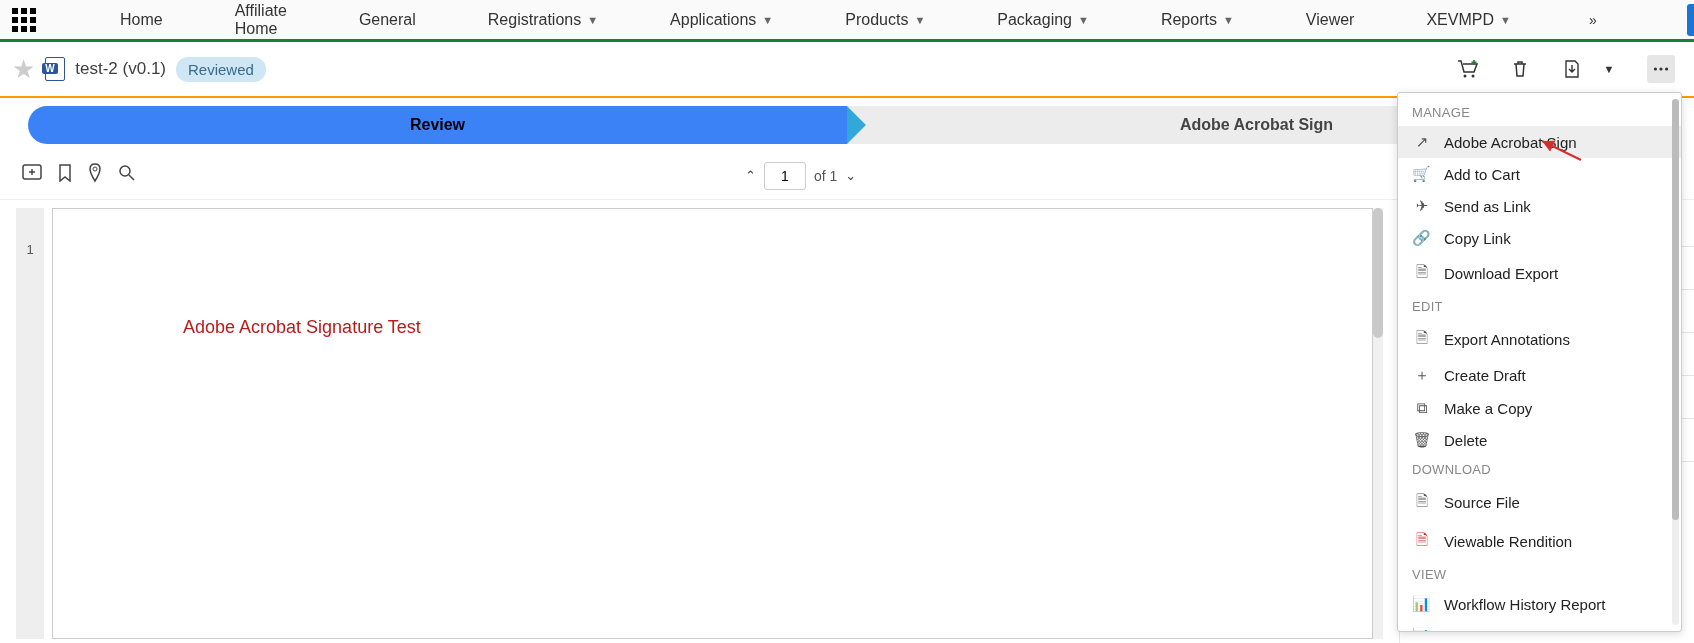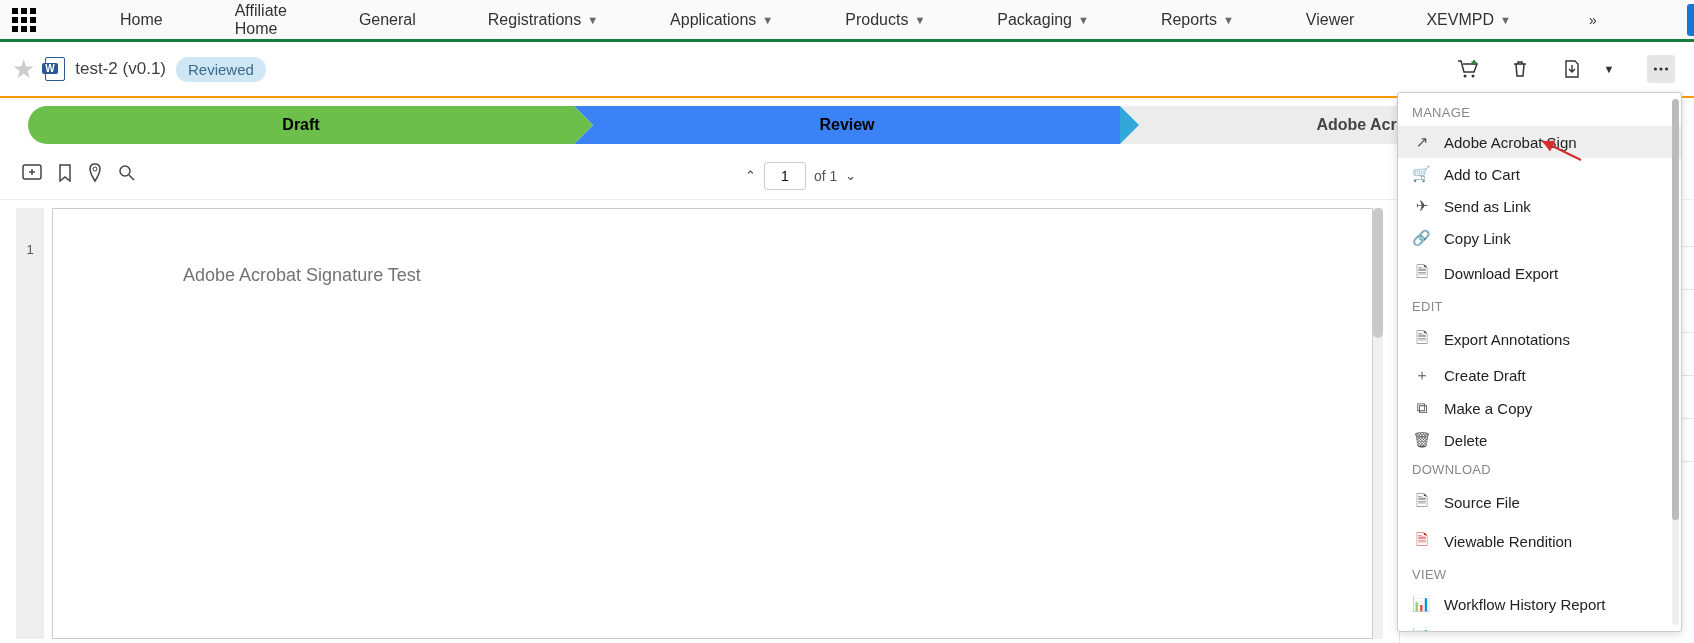--- a/index.html
+++ b/index.html
@@ -48,21 +48,21 @@
 .tb-icon { color: #444; font-size: 18px; cursor: pointer; }
 .tb-center { flex: 1; display: flex; align-items: center; justify-content: center; gap: 8px; }
 .page-input { width: 42px; height: 28px; text-align: center; border: 1px solid #ccc; border-radius: 3px; font-size: 14px; }
 .tb-right { display: flex; gap: 18px; align-items: center; }
 .pageof { color: #555; font-size: 14px; }
 
 
 .content { display: flex; height: calc(643px - 42px - 56px - 38px - 8px - 48px - 4px); }
 .viewer { flex: 1; display: flex; padding: 8px 16px; overflow: hidden; }
 .thumbstrip { width: 28px; background: #eee; display: flex; flex-direction: column; align-items: center; padding-top: 34px; color: #555; font-size: 13px; }
-.page { flex: 1; margin-left: 8px; border: 1px solid #ccc; background: #fff; padding: 56px 130px 0; font-size: 18px; color: #737373; font-family: "Segoe UI", sans-serif; }
+.page { flex: 1; margin-left: 8px; border: 1px solid #ccc; background: #fff; padding: 108px 130px 0; font-size: 18px; color: #b91c1c; font-family: "Segoe UI", sans-serif; }
 .page p { margin-bottom: 28px; }
 .scroll { width: 10px; background: #f0f0f0; position: relative; }
 .scroll div { position: absolute; top: 0; height: 130px; width: 100%; background: #c9c9c9; border-radius: 5px; }
 
 
 .info { width: 295px; border-left: 1px solid #e5e5e5; }
 .info h3 { font-size: 16px; font-weight: 400; padding: 14px 18px; letter-spacing: 0.3px; color: #222; }
 .info .row { padding: 12px 18px; border-top: 1px solid #e5e5e5; font-size: 16px; color: #222; cursor: pointer; }
 .info .row::before { content: "▸"; margin-right: 10px; font-size: 12px; }
 
@@ -171,23 +171,20 @@
   <span class="hdr-icon hdr-more">
     <svg width="20" height="6" viewBox="0 0 20 6">
         <circle cx="3" cy="3" r="2" fill="#333"></circle>
         <circle cx="10" cy="3" r="2" fill="#333"></circle>
         <circle cx="17" cy="3" r="2" fill="#333"></circle>
       </svg>
   </span>
 </div>
 
 <div class="workflow">
-  <div class="stage green">
-      <span>Draft</span>
-    </div>
   <div class="stage blue">
       <span>Review</span>
     </div>
   <div class="stage gray">
       <span>Adobe Acrobat Sign</span>
     </div>
 </div>
 
 <div class="toolbar">
   <span class="tb-icon"><svg width="20" height="18">

